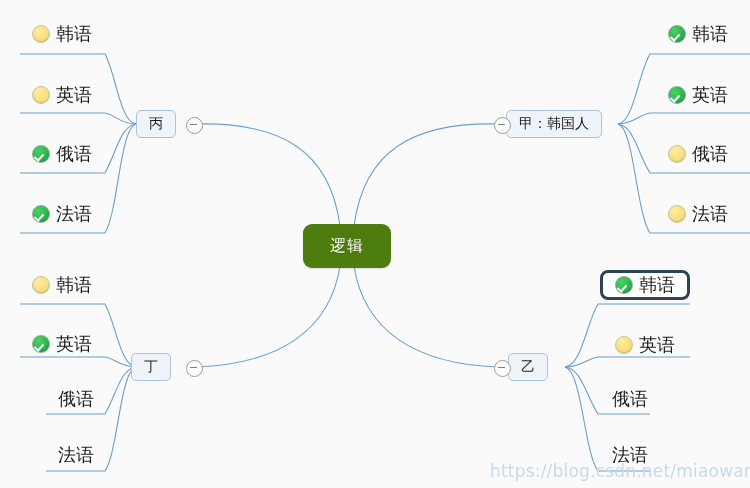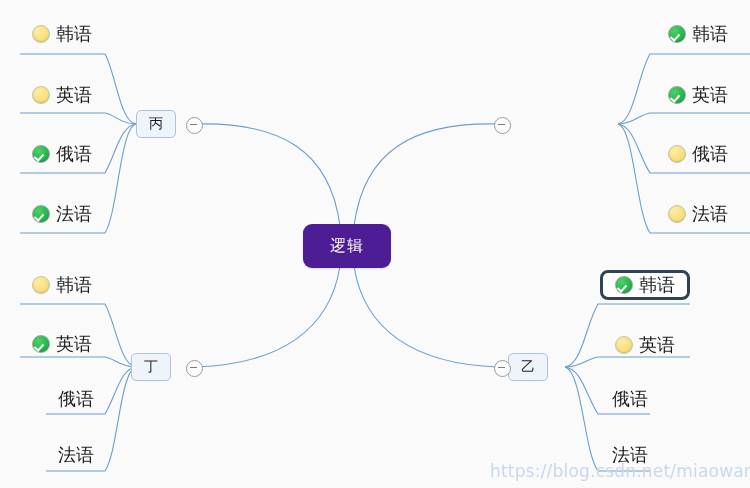--- a/index.html
+++ b/index.html
@@ -24,21 +24,21 @@
     pointer-events: none;
   }
 
   
   .root-node {
     position: absolute;
     left: 303px;
     top: 224px;
     width: 88px;
     height: 44px;
-    background: #4c1d95;
+    background: #4d7c0f;
     border-radius: 9px;
     box-shadow: 0 1px 2px rgba(0,0,0,0.12);
     display: flex;
     align-items: center;
     justify-content: center;
     z-index: 5;
   }
   .root-label {
     color: #ffffff;
     font-size: 16px;
@@ -191,20 +191,23 @@
 
   <div class="root-node">
     <span class="root-label">逻辑</span>
   </div>
 
   <div class="branch-node" style="left:136px; top:110px;">
     <span class="branch-label">丙</span>
   </div>
   <div class="collapse-toggle" style="left:186px; top:117px;"></div>
 
+  <div class="branch-node" style="left:506px; top:110px;">
+    <span class="branch-label">甲：韩国人</span>
+  </div>
   <div class="collapse-toggle" style="left:494px; top:117px;"></div>
 
   <div class="branch-node" style="left:131px; top:353px;">
     <span class="branch-label">丁</span>
   </div>
   <div class="collapse-toggle" style="left:186px; top:360px;"></div>
 
   <div class="branch-node" style="left:508px; top:353px;">
     <span class="branch-label">乙</span>
   </div>

